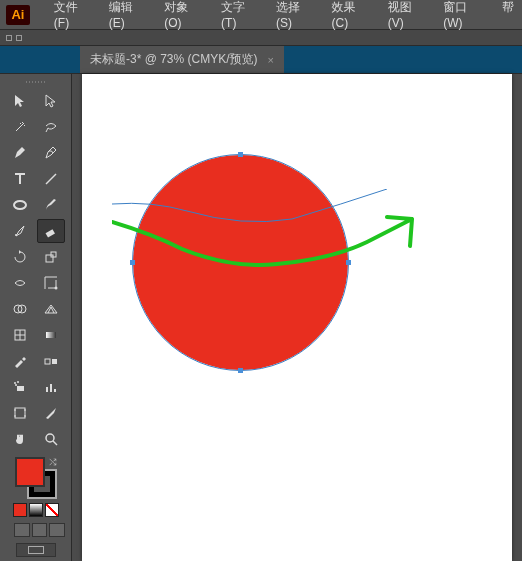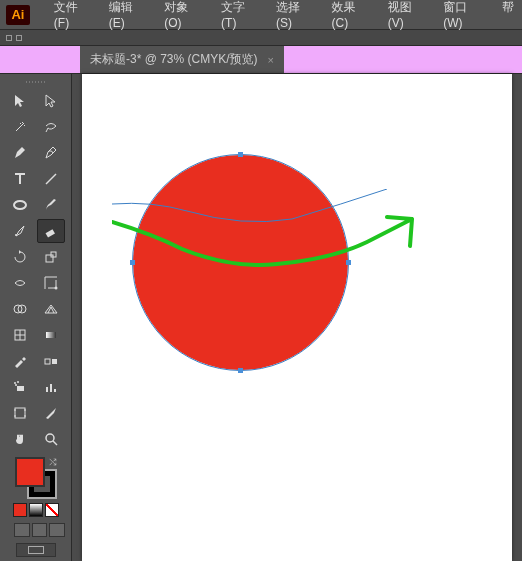--- a/index.html
+++ b/index.html
@@ -6,21 +6,21 @@
 body { background: #555; width: 522px; height: 561px; overflow: hidden; position: relative; }
 
 .topbar { height: 30px; background: #535353; display: flex; align-items: center; padding-left: 6px; border-bottom: 1px solid #2a2a2a; }
 .ai-logo { width: 24px; height: 20px; background: #310000; color: #ff9a00; font-weight: bold; font-size: 13px; display: flex; align-items: center; justify-content: center; margin-right: 16px; border-radius: 2px; }
 .menu { display: flex; gap: 0; }
 .menu-item { color: #ddd; font-size: 12px; padding: 4px 8px; cursor: pointer; }
 
 .control-bar { height: 16px; background: #474747; border-bottom: 1px solid #2a2a2a; display: flex; align-items: center; padding-left: 4px; }
 .ctrl-dot { width: 6px; height: 6px; border: 1px solid #999; margin: 0 2px; }
 
-.tabbar { height: 28px; background: #f0abfc; display: flex; align-items: center; padding-left: 80px; border-bottom: 1px solid #2a2a2a; }
+.tabbar { height: 28px; background: #0c4a6e; display: flex; align-items: center; padding-left: 80px; border-bottom: 1px solid #2a2a2a; }
 .tab { background: #525252; color: #ccc; font-size: 12px; padding: 5px 10px; display: flex; align-items: center; gap: 10px; }
 .tab-close { color: #999; font-size: 11px; cursor: pointer; }
 
 .main { display: flex; height: calc(561px - 74px); }
 
 .toolbar { width: 72px; background: #535353; border-right: 1px solid #2a2a2a; padding: 4px 6px; }
 .tool-drag { height: 8px; display: flex; justify-content: center; align-items: center; margin-bottom: 3px; }
 .tool-drag::before { content: ""; width: 20px; height: 2px; background: repeating-linear-gradient(90deg, #777 0 1px, transparent 1px 3px); }
 .tool-grid { display: grid; grid-template-columns: 1fr 1fr; gap: 2px; }
 .tool { width: 28px; height: 24px; display: flex; align-items: center; justify-content: center; color: #ddd; cursor: pointer; border-radius: 2px; }

